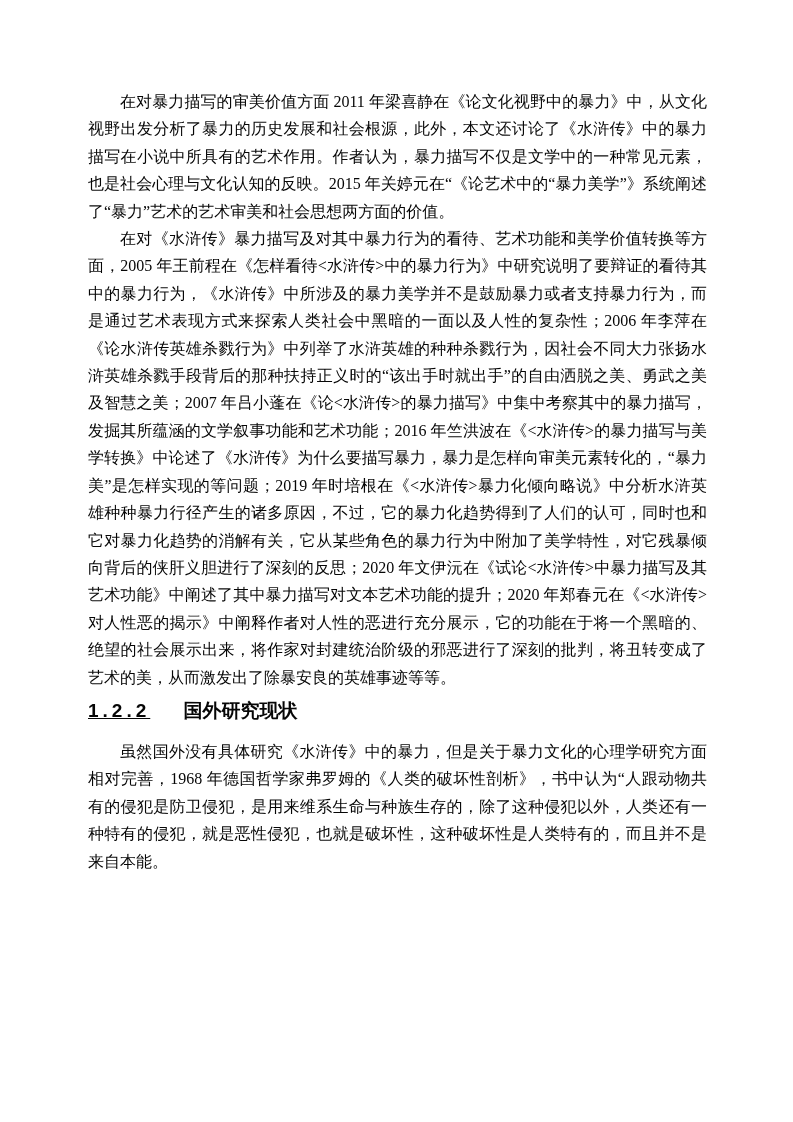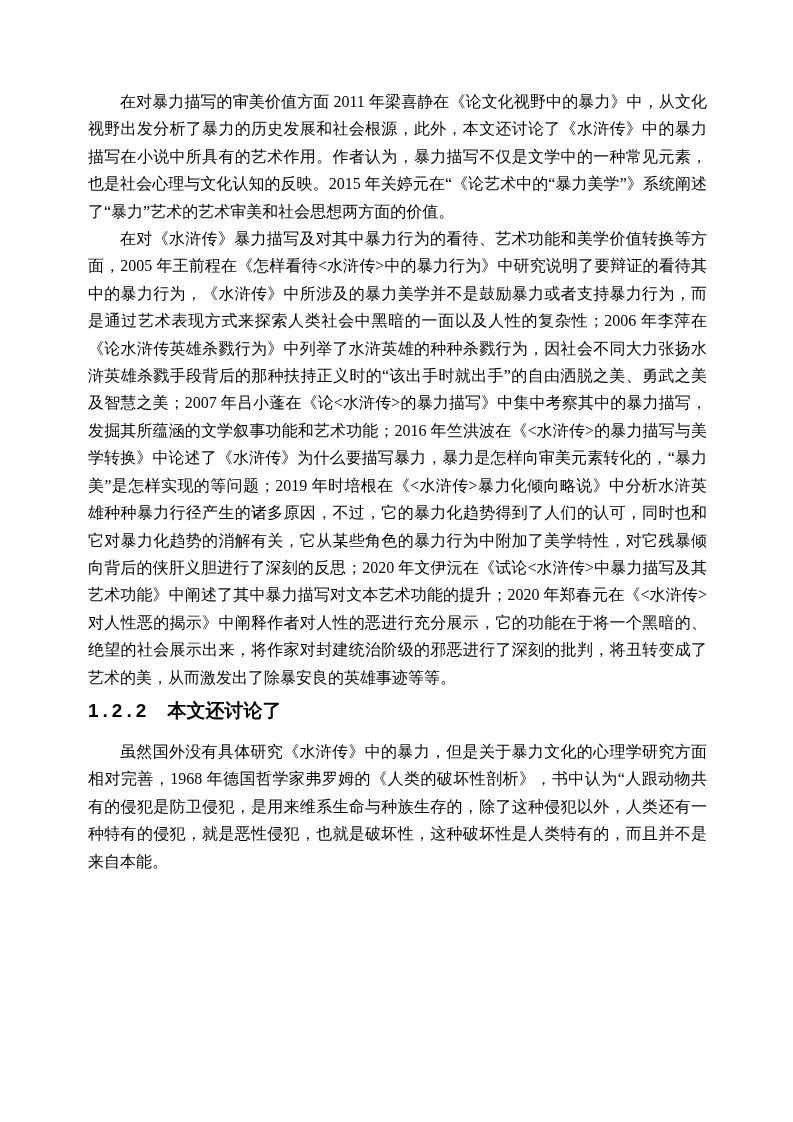--- a/index.html
+++ b/index.html
@@ -36,22 +36,23 @@
     font-weight: bold;
     font-size: 19px;
     line-height: 27px;
     margin: 6px 0 14px 0;
     text-indent: 0;
     text-align: left;
     color: #060606;
   }
   .heading .num {
     letter-spacing: 4px;
-    margin-right: 12px;
+    margin-right: 28px;
     font-weight: bold;
+    text-decoration: underline;
   }
   .page-number {
     position: absolute;
     top: 1038px;
     left: 0;
     width: 100%;
     text-align: center;
     font-family: "Liberation Serif", "DejaVu Serif", serif;
     font-size: 17px;
     line-height: 24px;
@@ -60,18 +61,18 @@
 </style>
 </head>
 <body>
 
 <div class="page">
   <div class="content">
     <p>在对暴力描写的审美价值方面 2011 年梁喜静在《论文化视野中的暴力》中，从文化视野出发分析了暴力的历史发展和社会根源，此外，本文还讨论了《水浒传》中的暴力描写在小说中所具有的艺术作用。作者认为，暴力描写不仅是文学中的一种常见元素，也是社会心理与文化认知的反映。2015 年关婷元在“《论艺术中的“暴力美学”》系统阐述了“暴力”艺术的艺术审美和社会思想两方面的价值。</p>
     <p>在对《水浒传》暴力描写及对其中暴力行为的看待、艺术功能和美学价值转换等方面，2005 年王前程在《怎样看待&lt;水浒传&gt;中的暴力行为》中研究说明了要辩证的看待其中的暴力行为，《水浒传》中所涉及的暴力美学并不是鼓励暴力或者支持暴力行为，而是通过艺术表现方式来探索人类社会中黑暗的一面以及人性的复杂性；2006 年李萍在《论水浒传英雄杀戮行为》中列举了水浒英雄的种种杀戮行为，因社会不同大力张扬水浒英雄杀戮手段背后的那种扶持正义时的“该出手时就出手”的自由洒脱之美、勇武之美及智慧之美；2007 年吕小蓬在《论&lt;水浒传&gt;的暴力描写》中集中考察其中的暴力描写，发掘其所蕴涵的文学叙事功能和艺术功能；2016 年竺洪波在《&lt;水浒传&gt;的暴力描写与美学转换》中论述了《水浒传》为什么要描写暴力，暴力是怎样向审美元素转化的，“暴力美”是怎样实现的等问题；2019 年时培根在《&lt;水浒传&gt;暴力化倾向略说》中分析水浒英雄种种暴力行径产生的诸多原因，不过，它的暴力化趋势得到了人们的认可，同时也和它对暴力化趋势的消解有关，它从某些角色的暴力行为中附加了美学特性，对它残暴倾向背后的侠肝义胆进行了深刻的反思；2020 年文伊沅在《试论&lt;水浒传&gt;中暴力描写及其艺术功能》中阐述了其中暴力描写对文本艺术功能的提升；2020 年郑春元在《&lt;水浒传&gt;对人性恶的揭示》中阐释作者对人性的恶进行充分展示，它的功能在于将一个黑暗的、绝望的社会展示出来，将作家对封建统治阶级的邪恶进行了深刻的批判，将丑转变成了艺术的美，从而激发出了除暴安良的英雄事迹等等。</p>
     <h3 class="heading">
       <span class="num">1.2.2</span>
-      <span>本文还讨论了</span>
+      <span>国外研究现状</span>
     </h3>
     <p>虽然国外没有具体研究《水浒传》中的暴力，但是关于暴力文化的心理学研究方面相对完善，1968 年德国哲学家弗罗姆的《人类的破坏性剖析》，书中认为“人跟动物共有的侵犯是防卫侵犯，是用来维系生命与种族生存的，除了这种侵犯以外，人类还有一种特有的侵犯，就是恶性侵犯，也就是破坏性，这种破坏性是人类特有的，而且并不是来自本能。</p>
   </div>
   <div class="page-number">2</div>
 </div>
 
 </body></html>

